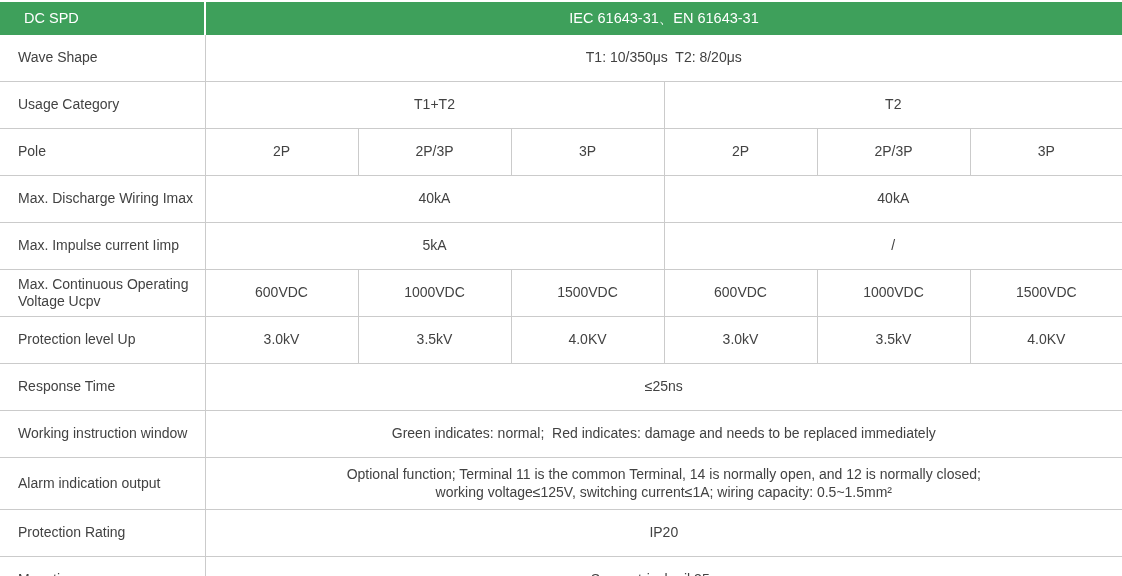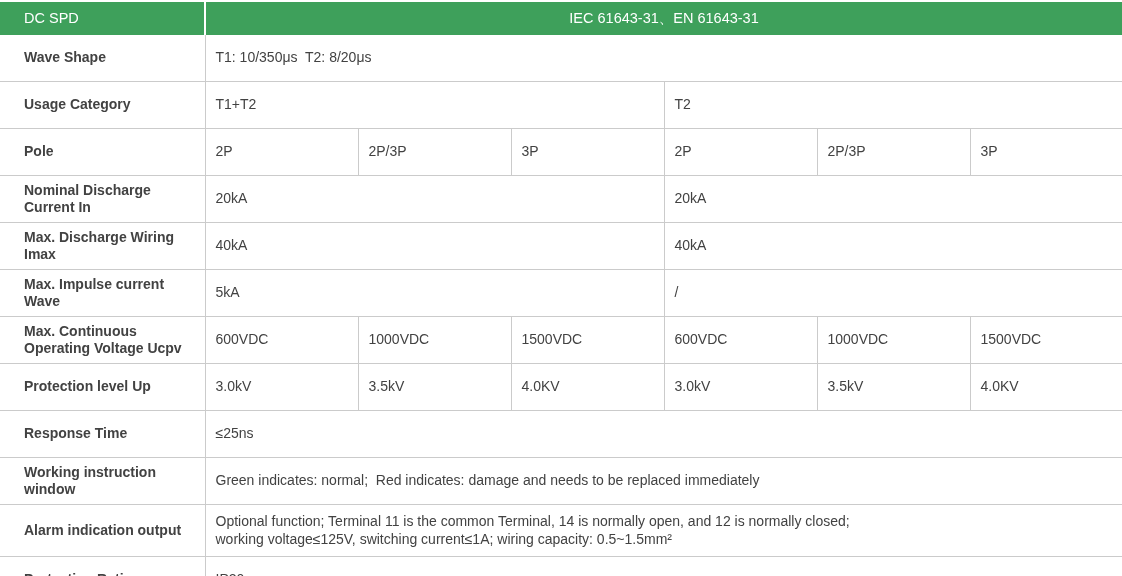--- a/index.html
+++ b/index.html
@@ -40,26 +40,26 @@
   td.hv{
     text-align:center;
     font-size:14.5px;
   }
   
   tbody td{
     border-bottom:1px solid var(--border);
     height:30px;
   }
   td.lbl{
-    padding:3px 8px 3px 24px;
+    padding:3px 8px 3px 18px;
     border-right:1px solid var(--border);
     text-align:left;
-    font-weight:bold;
   }
   td.val{
+    text-align:center;
     padding:8px 10px;
     border-right:1px solid var(--border);
     white-space:pre-wrap;
   }
   td.val:last-child{
     border-right:none;
   }
 </style>
 </head>
 <body>
@@ -93,31 +93,26 @@
       <tr>
         <td class="lbl">Pole</td>
         <td class="val" colspan="1">2P</td>
         <td class="val" colspan="1">2P/3P</td>
         <td class="val" colspan="1">3P</td>
         <td class="val" colspan="1">2P</td>
         <td class="val" colspan="1">2P/3P</td>
         <td class="val" colspan="1">3P</td>
       </tr>
       <tr>
-        <td class="lbl">Nominal Discharge Current In</td>
-        <td class="val" colspan="3">20kA</td>
-        <td class="val" colspan="3">20kA</td>
-      </tr>
-      <tr>
         <td class="lbl">Max. Discharge Wiring Imax</td>
         <td class="val" colspan="3">40kA</td>
         <td class="val" colspan="3">40kA</td>
       </tr>
       <tr>
-        <td class="lbl">Max. Impulse current Wave</td>
+        <td class="lbl">Max. Impulse current Iimp</td>
         <td class="val" colspan="3">5kA</td>
         <td class="val" colspan="3">/</td>
       </tr>
       <tr>
         <td class="lbl">Max. Continuous Operating Voltage Ucpv</td>
         <td class="val" colspan="1">600VDC</td>
         <td class="val" colspan="1">1000VDC</td>
         <td class="val" colspan="1">1500VDC</td>
         <td class="val" colspan="1">600VDC</td>
         <td class="val" colspan="1">1000VDC</td>

